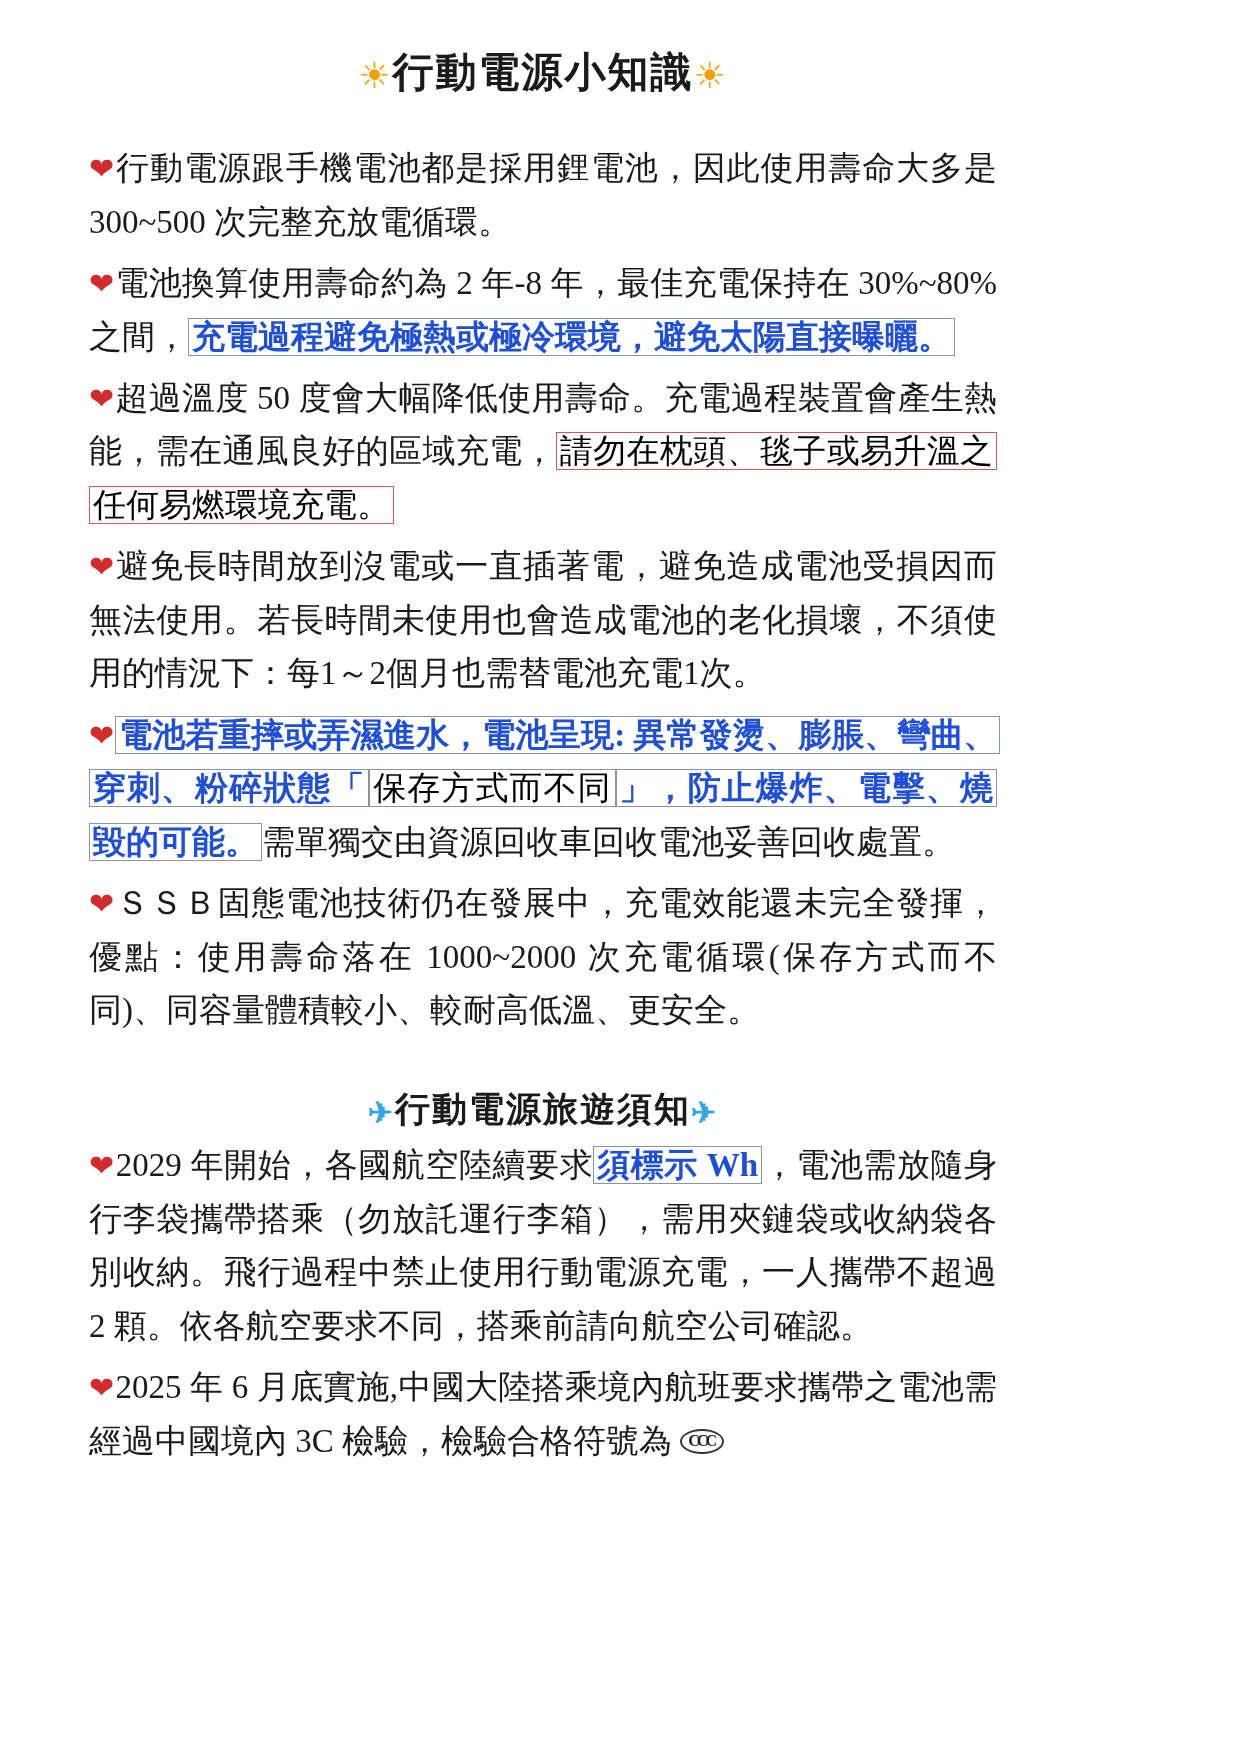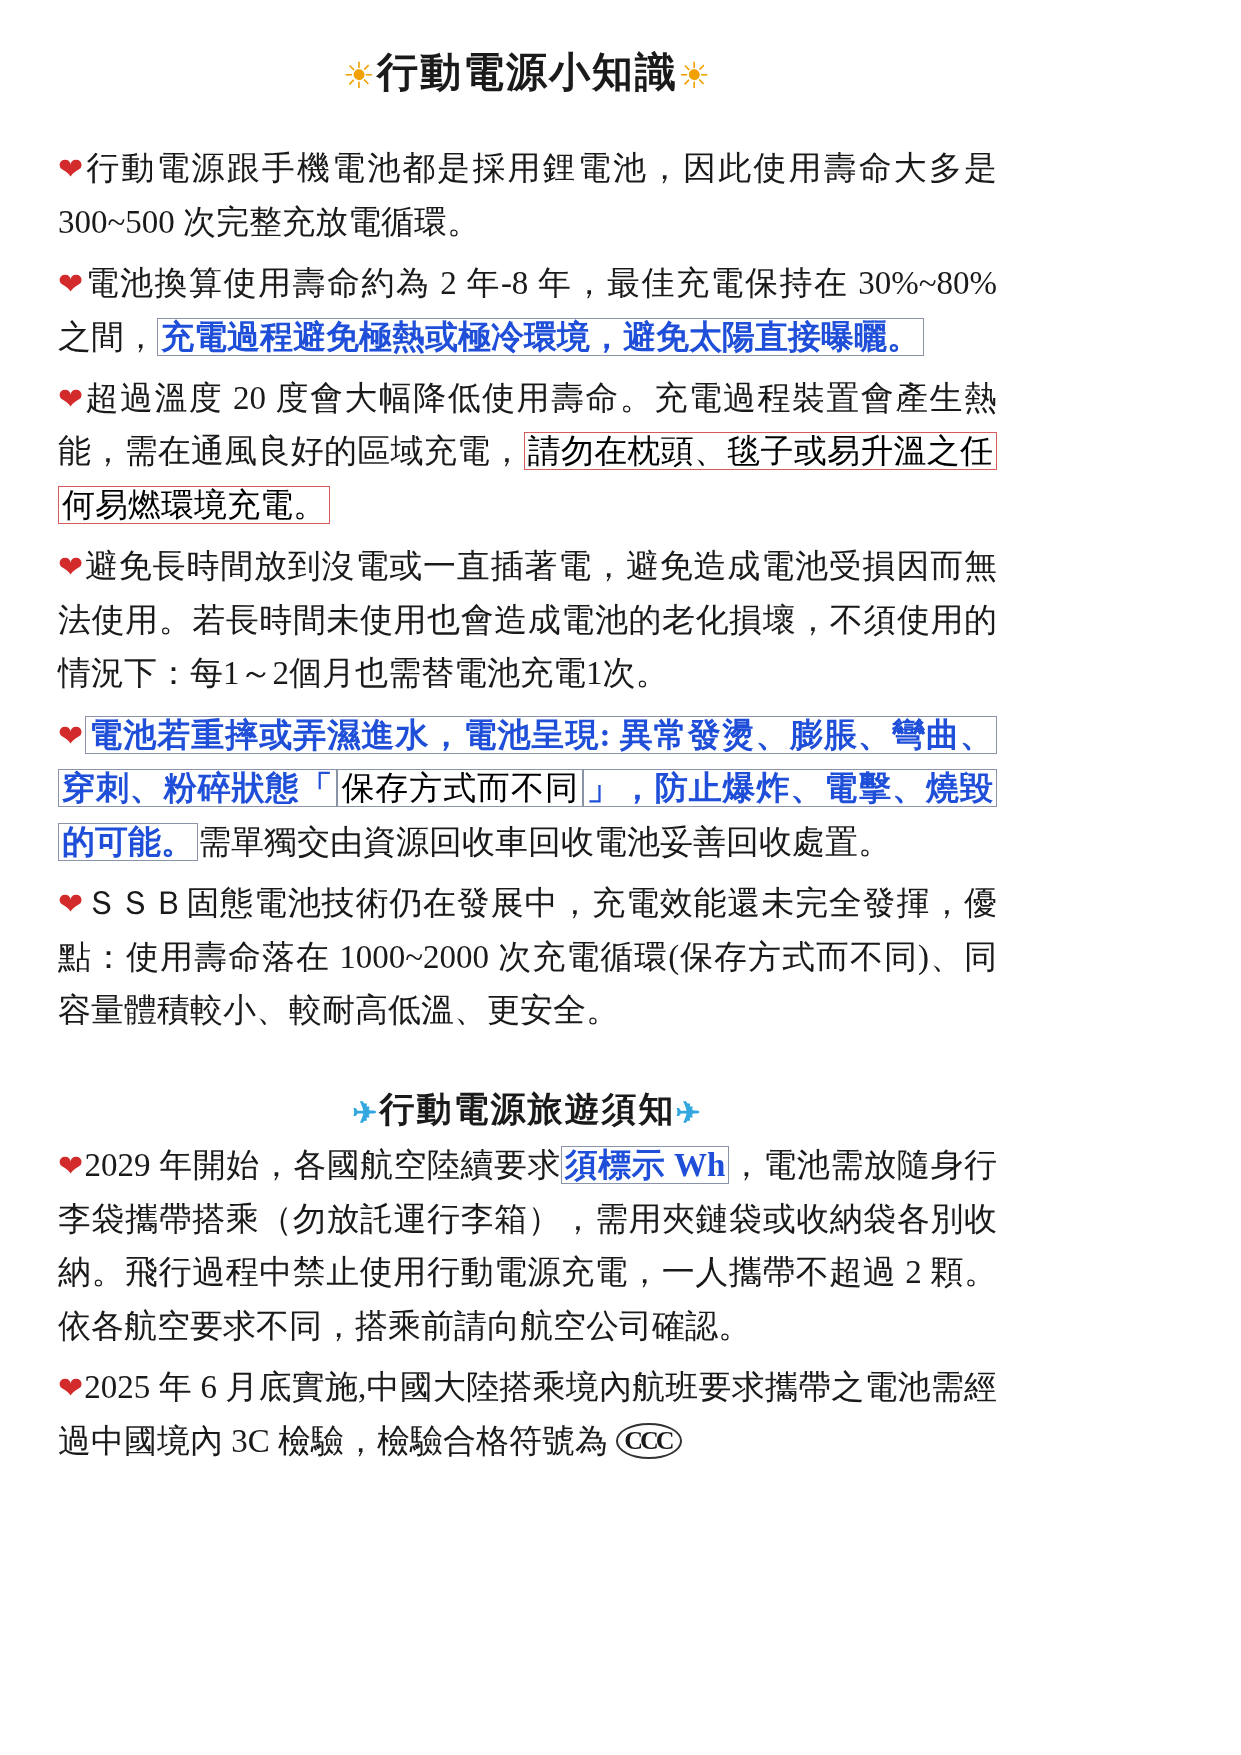--- a/index.html
+++ b/index.html
@@ -10,21 +10,21 @@
   body {
     width: 1241px;
     min-height: 1755px;
     font-family: "Liberation Serif", "DejaVu Serif", serif;
     color: #1a1a1a;
   }
   .page {
     width: 1055px;
     min-height: 1755px;
     box-sizing: border-box;
-    padding: 42px 58px 30px 58px;
+    padding: 42px 58px 30px 89px;
     position: relative;
   }
   
   .title {
     text-align: center;
     font-size: 41px;
     font-weight: bold;
     letter-spacing: 2px;
     margin: 6px 0 44px 0;
     line-height: 1.2;
@@ -74,21 +74,21 @@
   .box-red-border {
     border: 1px solid #d65a5a;
     padding: 0 3px;
     box-decoration-break: clone;
     -webkit-box-decoration-break: clone;
   }
   .ccc-mark {
     display: inline-block;
     border: 2px solid #333;
     border-radius: 50%;
-    font-size: 26px;
+    font-size: 16px;
     font-weight: bold;
     letter-spacing: -3px;
     padding: 2px 8px 2px 6px;
     line-height: 1.05;
     vertical-align: middle;
     transform: translateY(-3px);
   }
 </style>
 </head>
 <body>
@@ -103,21 +103,21 @@
 
     <p class="para">
       <span class="heart">❤</span><span>行動電源跟手機電池都是採用鋰電池，因此使用壽命大多是 300~500 次完整充放電循環。</span>
     </p>
 
     <p class="para">
       <span class="heart">❤</span><span>電池換算使用壽命約為 2 年-8 年，最佳充電保持在 30%~80% 之間，</span><span class="boxed blue">充電過程避免極熱或極冷環境，避免太陽直接曝曬。</span>
     </p>
 
     <p class="para">
-      <span class="heart">❤</span><span>超過溫度 20 度會大幅降低使用壽命。充電過程裝置會產生熱能，需在通風良好的區域充電，</span><span class="box-red-border red">請勿在枕頭、毯子或易升溫之任何易燃環境充電。</span>
+      <span class="heart">❤</span><span>超過溫度 50 度會大幅降低使用壽命。充電過程裝置會產生熱能，需在通風良好的區域充電，</span><span class="box-red-border red">請勿在枕頭、毯子或易升溫之任何易燃環境充電。</span>
     </p>
 
     <p class="para">
       <span class="heart">❤</span><span>避免長時間放到沒電或一直插著電，避免造成電池受損因而無法使用。若長時間未使用也會造成電池的老化損壞，不須使用的情況下：每1～2個月也需替電池充電1次。</span>
     </p>
 
     <p class="para">
       <span class="heart">❤</span><span class="boxed blue">電池若重摔或弄濕進水，電池呈現: 異常發燙、膨脹、彎曲、穿刺、粉碎狀態「</span><span class="boxed red">保存方式而不同</span><span class="boxed blue">」，防止爆炸、電擊、燒毀的可能。</span><span>需單獨交由資源回收車回收電池妥善回收處置。</span>
     </p>
 

